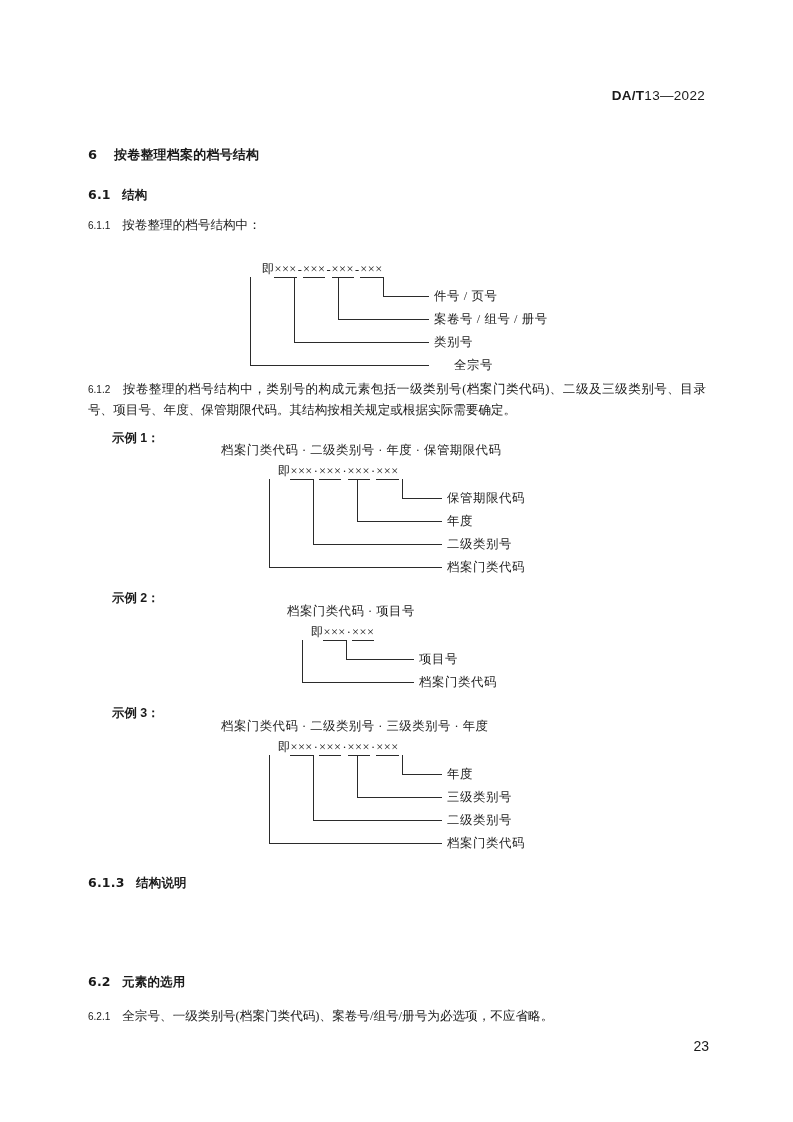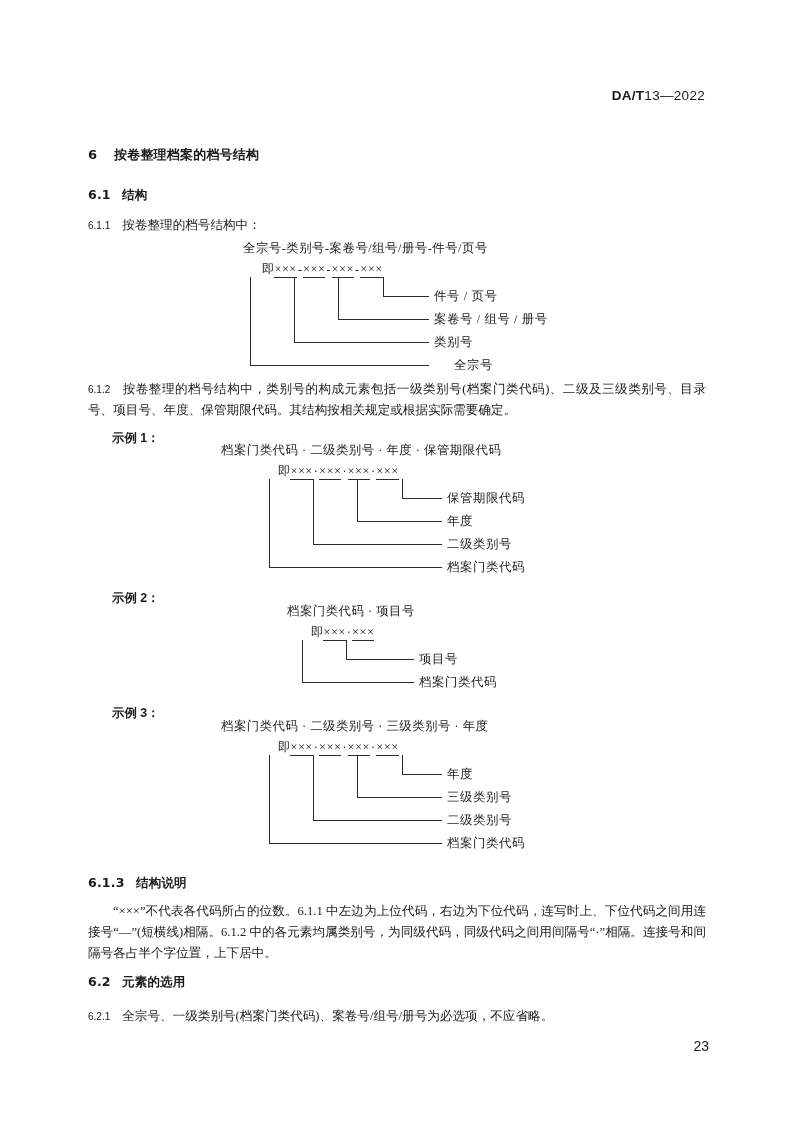--- a/index.html
+++ b/index.html
@@ -171,21 +171,20 @@
   <div class="clause-h2" style="top:187px;">
     <span class="num">6.1</span><span>结构</span>
   </div>
 
   <div class="para" style="top:215px;">
     <span class="lbl">6.1.1</span><span class="gap"></span><span>按卷整理的档号结构中：</span>
   </div>
 
   <div class="diagram" style="left:0;top:0;width:793px;height:1122px;pointer-events:none;">
 
-    <div class="dgm-title" style="left:243px;top:240px;">全宗号-类别号-案卷号/组号/册号-件号/页号</div>
 
     <div class="dgm-code" style="left:262px;top:261px;">
       <span class="ji">即</span><span class="grp">×××</span><span class="sep">-</span><span class="grp">×××</span><span class="sep">-</span><span class="grp">×××</span><span class="sep">-</span><span class="grp">×××</span>
     </div>
 
     <div class="leader-v" style="left:383px;top:277px;height:20px;"></div>
     <div class="leader-h" style="left:383px;top:296px;width:46px;"></div>
     <div class="dgm-lab" style="left:434px;top:290px;">件号 / 页号</div>
 
     <div class="leader-v" style="left:338px;top:277px;height:43px;"></div>
@@ -272,23 +271,20 @@
 
     <div class="leader-v" style="left:269px;top:755px;height:89px;"></div>
     <div class="leader-h" style="left:269px;top:843px;width:173px;"></div>
     <div class="dgm-lab" style="left:447px;top:837px;">档案门类代码</div>
   </div>
 
   <div class="clause-h2" style="top:875px;">
     <span class="num" style="min-width:48px;">6.1.3</span><span>结构说明</span>
   </div>
 
-  <div class="para para-indent" style="top:901px;">
-    <span>“×××”不代表各代码所占的位数。6.1.1 中左边为上位代码，右边为下位代码，连写时上、下位代码之间用连接号“—”(短横线)相隔。6.1.2 中的各元素均属类别号，为同级代码，同级代码之间用间隔号“·”相隔。连接号和间隔号各占半个字位置，上下居中。</span>
-  </div>
 
   <div class="clause-h2" style="top:974px;">
     <span class="num">6.2</span><span>元素的选用</span>
   </div>
 
   <div class="para" style="top:1006px;">
     <span class="lbl">6.2.1</span><span class="gap"></span><span>全宗号、一级类别号(档案门类代码)、案卷号/组号/册号为必选项，不应省略。</span>
   </div>
 
   <div class="folio">23</div>

